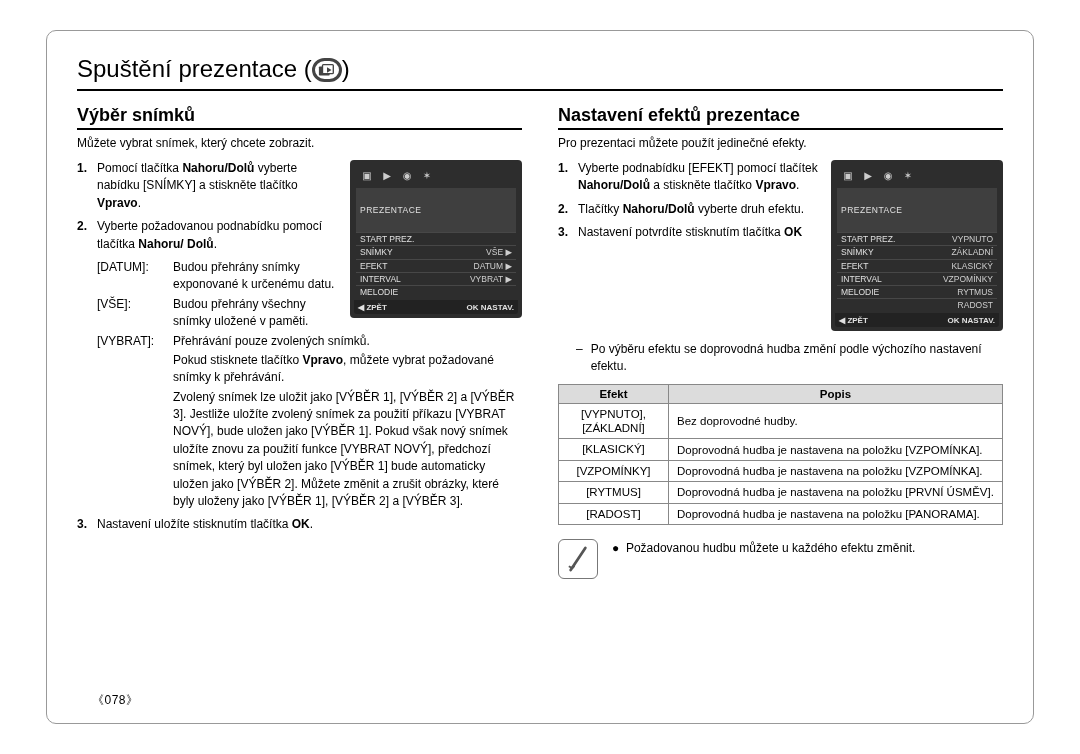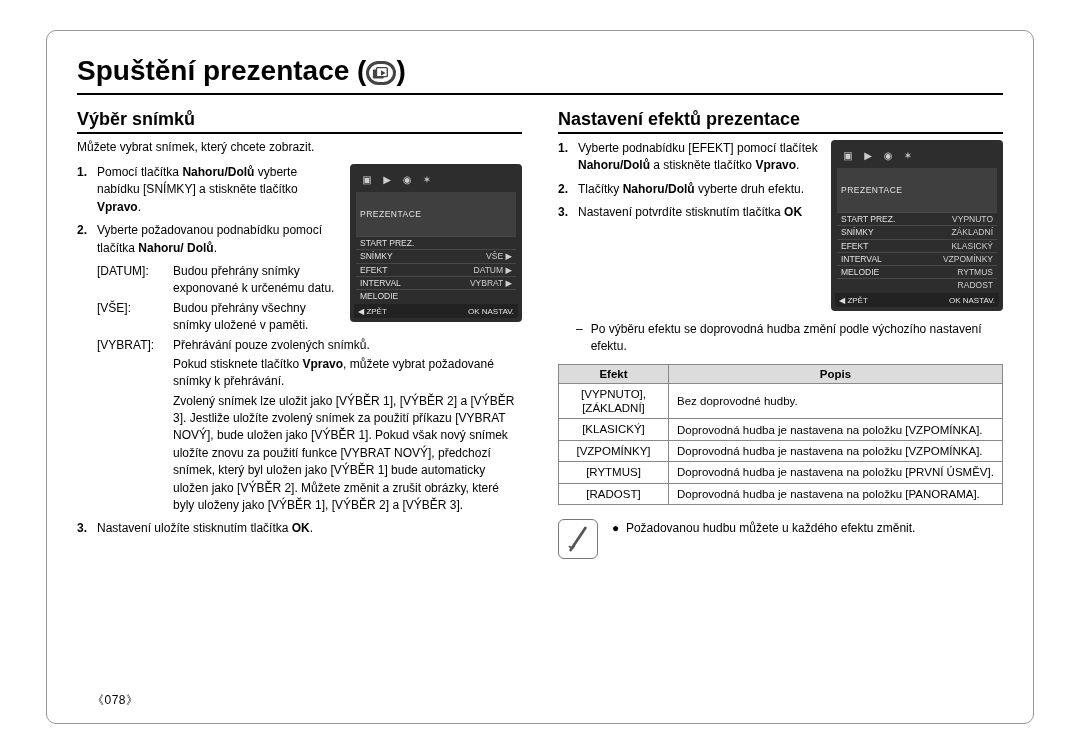--- a/index.html
+++ b/index.html
@@ -20,22 +20,22 @@
     border-radius: 10px;
     padding: 24px 30px 18px 30px;
   }
   .title-row {
     display: flex;
     align-items: center;
     gap: 10px;
     margin-bottom: 6px;
   }
   .title {
-    font-size: 28px;
-    font-weight: bold;
+    font-size: 24px;
+    font-weight: normal;
   }
   .title-icon {
     width: 30px; height: 24px;
     border: 3px solid #444;
     border-radius: 50%/60%;
     display: inline-flex;
     align-items: center; justify-content: center;
     position: relative;
   }
   .title-icon svg { width: 18px; height: 14px; }
@@ -89,20 +89,21 @@
   }
   .screenshot .ss-row .r { color: #cfcfcf; }
   .screenshot .ss-foot {
     display: flex;
     justify-content: space-between;
     padding: 3px 4px 1px 4px;
     font-size: 8px;
     background: #222;
     margin: 2px -2px -2px -2px;
     border-radius: 0 0 3px 3px;
+    font-weight: bold;
   }
   ol.steps { list-style: none; counter-reset: st; }
   ol.steps > li {
     position: relative;
     padding-left: 20px;
     margin-bottom: 6px;
     line-height: 1.45;
   }
   ol.steps > li::before {
     counter-increment: st;
@@ -257,20 +258,21 @@
 
       <ol class="steps" start="3" style="counter-reset: st 2; margin-top:6px;">
         <li>
           <span>Nastavení uložíte stisknutím tlačítka </span><b>OK</b><span>.</span>
         </li>
       </ol>
     </div>
 
     <div class="col">
       <h2>Nastavení efektů prezentace</h2>
+      <p class="intro">Pro prezentaci můžete použít jedinečné efekty.</p>
 
       <div class="steps-wrap">
         <div class="steps-text">
           <ol class="steps">
             <li>
               <span>Vyberte podnabídku [EFEKT] pomocí tlačítek </span><b>Nahoru/Dolů</b><span> a stiskněte tlačítko </span><b>Vpravo</b><span>.</span>
             </li>
             <li>
               <span>Tlačítky </span><b>Nahoru/Dolů</b><span> vyberte druh efektu.</span>
             </li>

